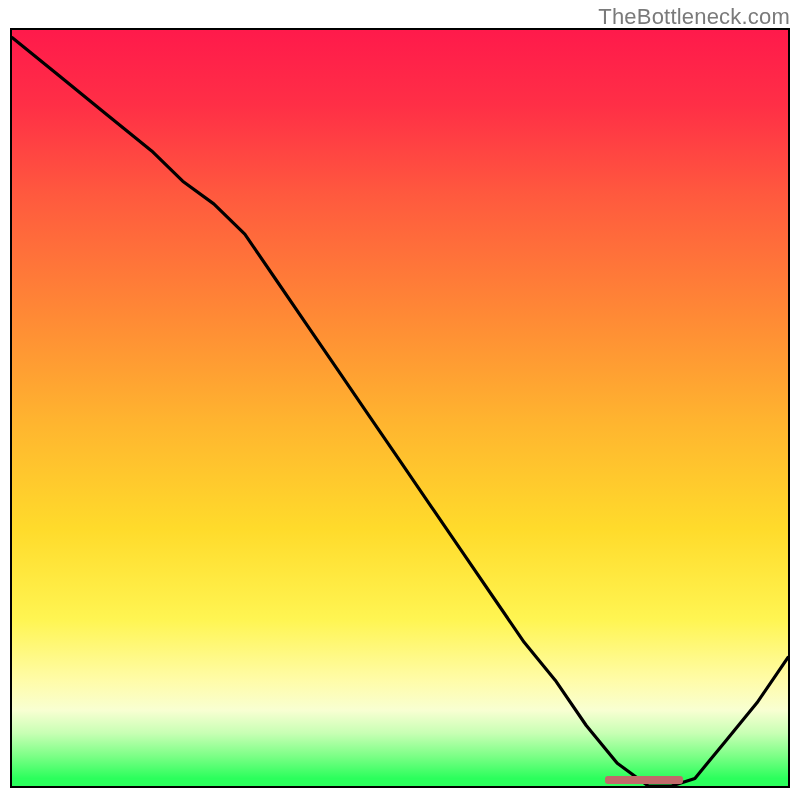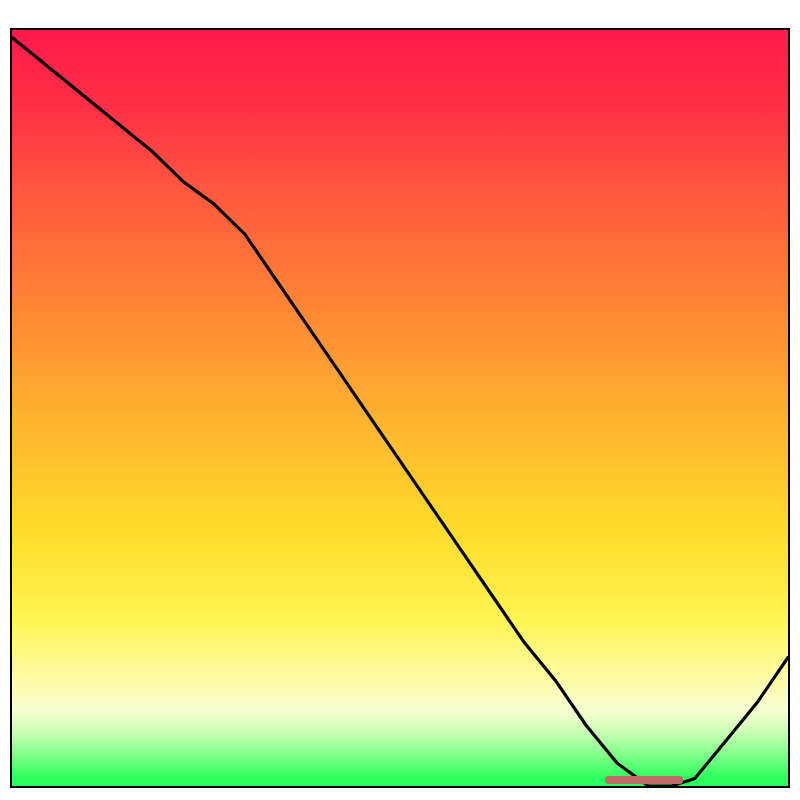--- a/index.html
+++ b/index.html
@@ -70,20 +70,21 @@
     background: #c06a6a;
     border-radius: 3px;
     z-index: 3;
   }
 </style>
 </head>
 <body>
 
 <div class="canvas">
 
+  <div class="watermark">TheBottleneck.com</div>
 
   <div class="plot-area">
     <div class="gradient"></div>
 
     <svg class="curve-svg" viewBox="0 0 780 760" preserveAspectRatio="none">
       <path id="curve-path" fill="none" stroke="#000" stroke-width="3.2" stroke-linecap="round" stroke-linejoin="round" d="M0.0,7.6 L46.8,45.6 L93.6,83.6 L140.4,121.6 L171.6,152.0 L202.8,174.8 L234.0,205.2 L265.2,250.8 L296.4,296.4 L327.6,342.0 L358.8,387.6 L390.0,433.2 L421.2,478.8 L452.4,524.4 L483.6,570.0 L514.8,615.6 L546.0,653.6 L577.2,699.2 L608.4,737.2 L639.6,760.0 L663.0,760.0 L686.4,752.4 L717.6,714.4 L748.8,676.4 L780.0,630.8"></path>
     </svg>
 
     <div id="marker" class="marker" style="left: 592.8px; width: 78px; bottom: 2px; background: rgb(192, 106, 106);"></div>
   </div>

